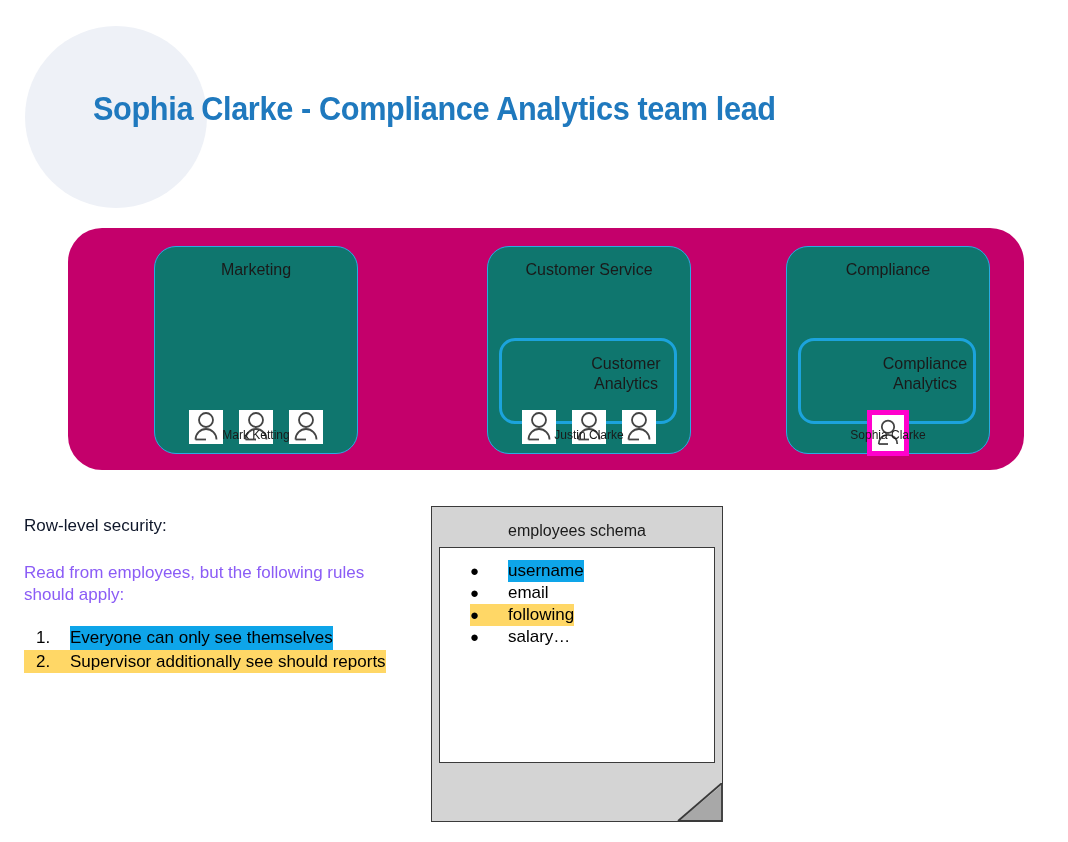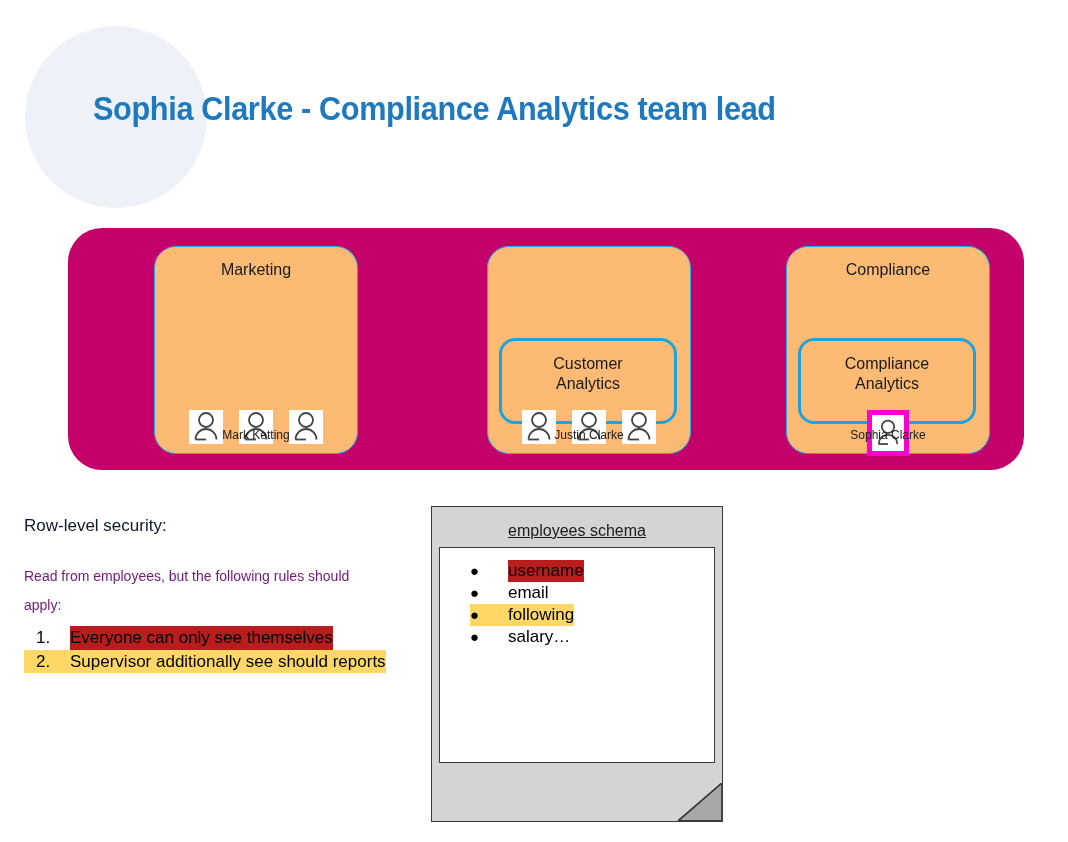--- a/index.html
+++ b/index.html
@@ -46,21 +46,21 @@
     width: 956px;
     height: 242px;
     background: #c4006b;
     border-radius: 34px;
   }
   .dept-card {
     position: absolute;
     top: 18px;
     width: 202px;
     height: 206px;
-    background: #fdba74;
+    background: #0f766e;
     border: 1.6px solid #29abe2;
     border-radius: 22px;
   }
   #dept-card-0 { left: 86px; }
   #dept-card-1 { left: 419px; }
   #dept-card-2 { left: 718px; }
 
   .dept-title {
     position: absolute;
     top: 14px;
@@ -93,20 +93,21 @@
   }
   .analytics-label {
     position: absolute;
     top: 13px;
     left: 0;
     width: 100%;
     text-align: center;
     font-size: 16px;
     line-height: 20px;
     color: #1a1a1a;
+    padding-left: 38px;
   }
 
   
   .people-row {
     position: absolute;
     left: 0;
     width: 100%;
     display: flex;
     justify-content: center;
     align-items: flex-end;
@@ -142,23 +143,23 @@
     left: 24px;
     top: 516px;
     font-size: 17px;
     color: #0f172a;
   }
   #rls-intro {
     position: absolute;
     left: 24px;
     top: 562px;
     width: 352px;
-    font-size: 14px;
-    line-height: 29px;
-    color: #701a75;
+    font-size: 17px;
+    line-height: 22px;
+    color: #8b5cf6;
   }
   #rls-rules {
     position: absolute;
     left: 24px;
     top: 626px;
     width: 370px;
     font-size: 17px;
     line-height: 23.5px;
     color: #000000;
   }
@@ -166,21 +167,21 @@
     display: flex;
     align-items: flex-start;
   }
   .rule-num {
     width: 46px;
     flex: 0 0 46px;
     padding-left: 12px;
     box-sizing: border-box;
   }
   .rule-text { flex: 0 1 auto; }
-  .hl-blue { background: #b91c1c; }
+  .hl-blue { background: #0ea5e9; }
   .hl-yellow { background: #ffd766; }
 
   
   #schema-doc {
     position: absolute;
     left: 431px;
     top: 506px;
     width: 292px;
     height: 316px;
   }
@@ -209,21 +210,20 @@
     height: 39px;
   }
   #schema-title {
     position: absolute;
     left: 0;
     top: 16px;
     width: 100%;
     text-align: center;
     font-size: 16px;
     color: #1a1a1a;
-    text-decoration: underline;
   }
   #schema-inner {
     position: absolute;
     left: 8px;
     top: 41px;
     width: 276px;
     height: 216px;
     background: #ffffff;
     border: 1.4px solid #3a3a3a;
     box-sizing: border-box;
@@ -278,20 +278,21 @@
           <circle cx="17" cy="10" r="7" fill="none" stroke="#444" stroke-width="1.8"></circle>
           <path d="M6.5 29.5 A10.5 10.5 0 0 1 27.5 29.5" fill="none" stroke="#444" stroke-width="1.8"></path>
           <line x1="6.5" y1="29.5" x2="17" y2="29.5" stroke="#444" stroke-width="1.8"></line>
         </svg>
       </span>
     </div>
     <div class="dept-owner">Mark Ketting</div>
   </div>
 
   <div class="dept-card" id="dept-card-1">
+    <div class="dept-title">Customer Service</div>
     <div class="analytics-box">
       <div class="analytics-label">
         <span>Customer</span><br>
         <span>Analytics</span>
       </div>
     </div>
     <div class="people-row row-on-line">
       <span class="person">
         <svg width="34" height="34" viewBox="0 0 34 34">
           <circle cx="17" cy="10" r="7" fill="none" stroke="#444" stroke-width="1.8"></circle>

